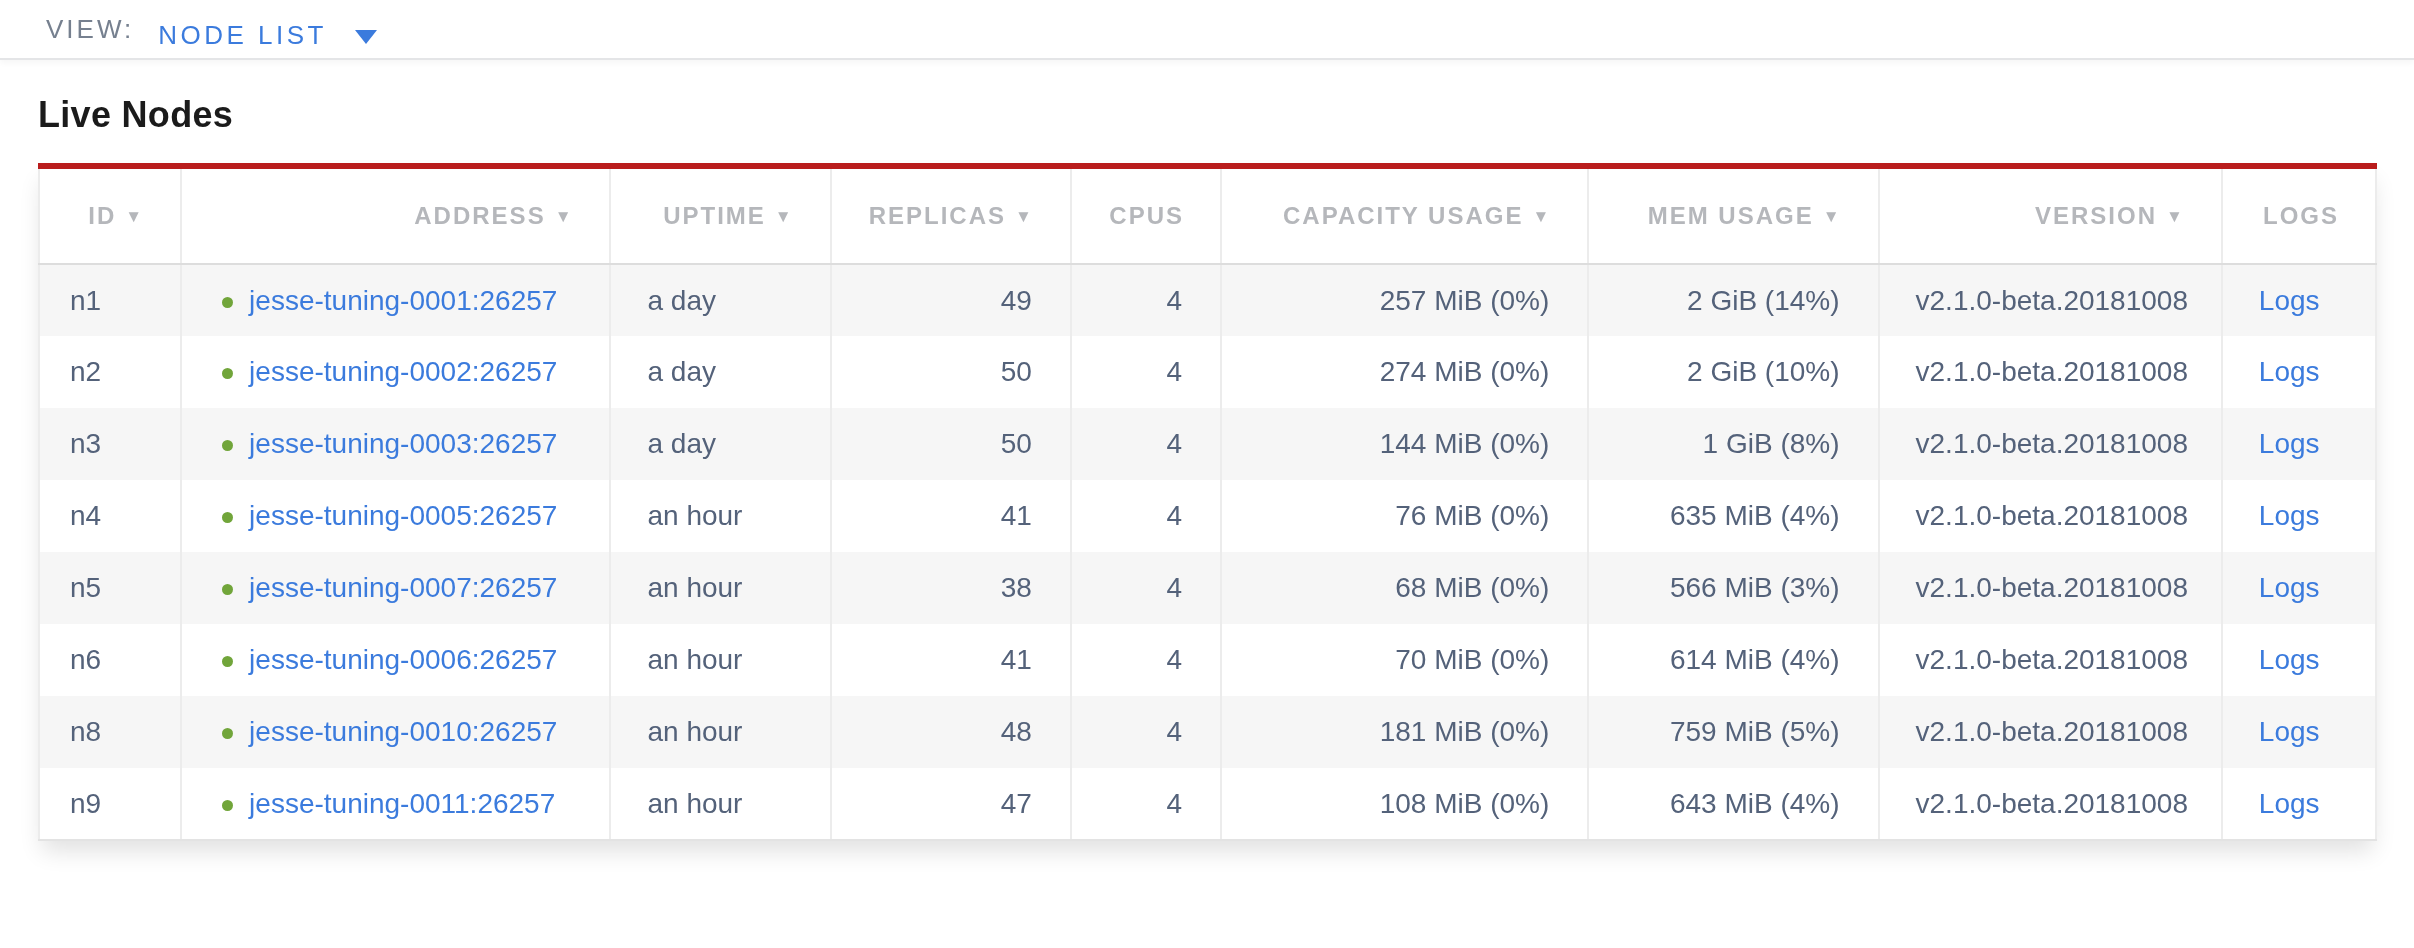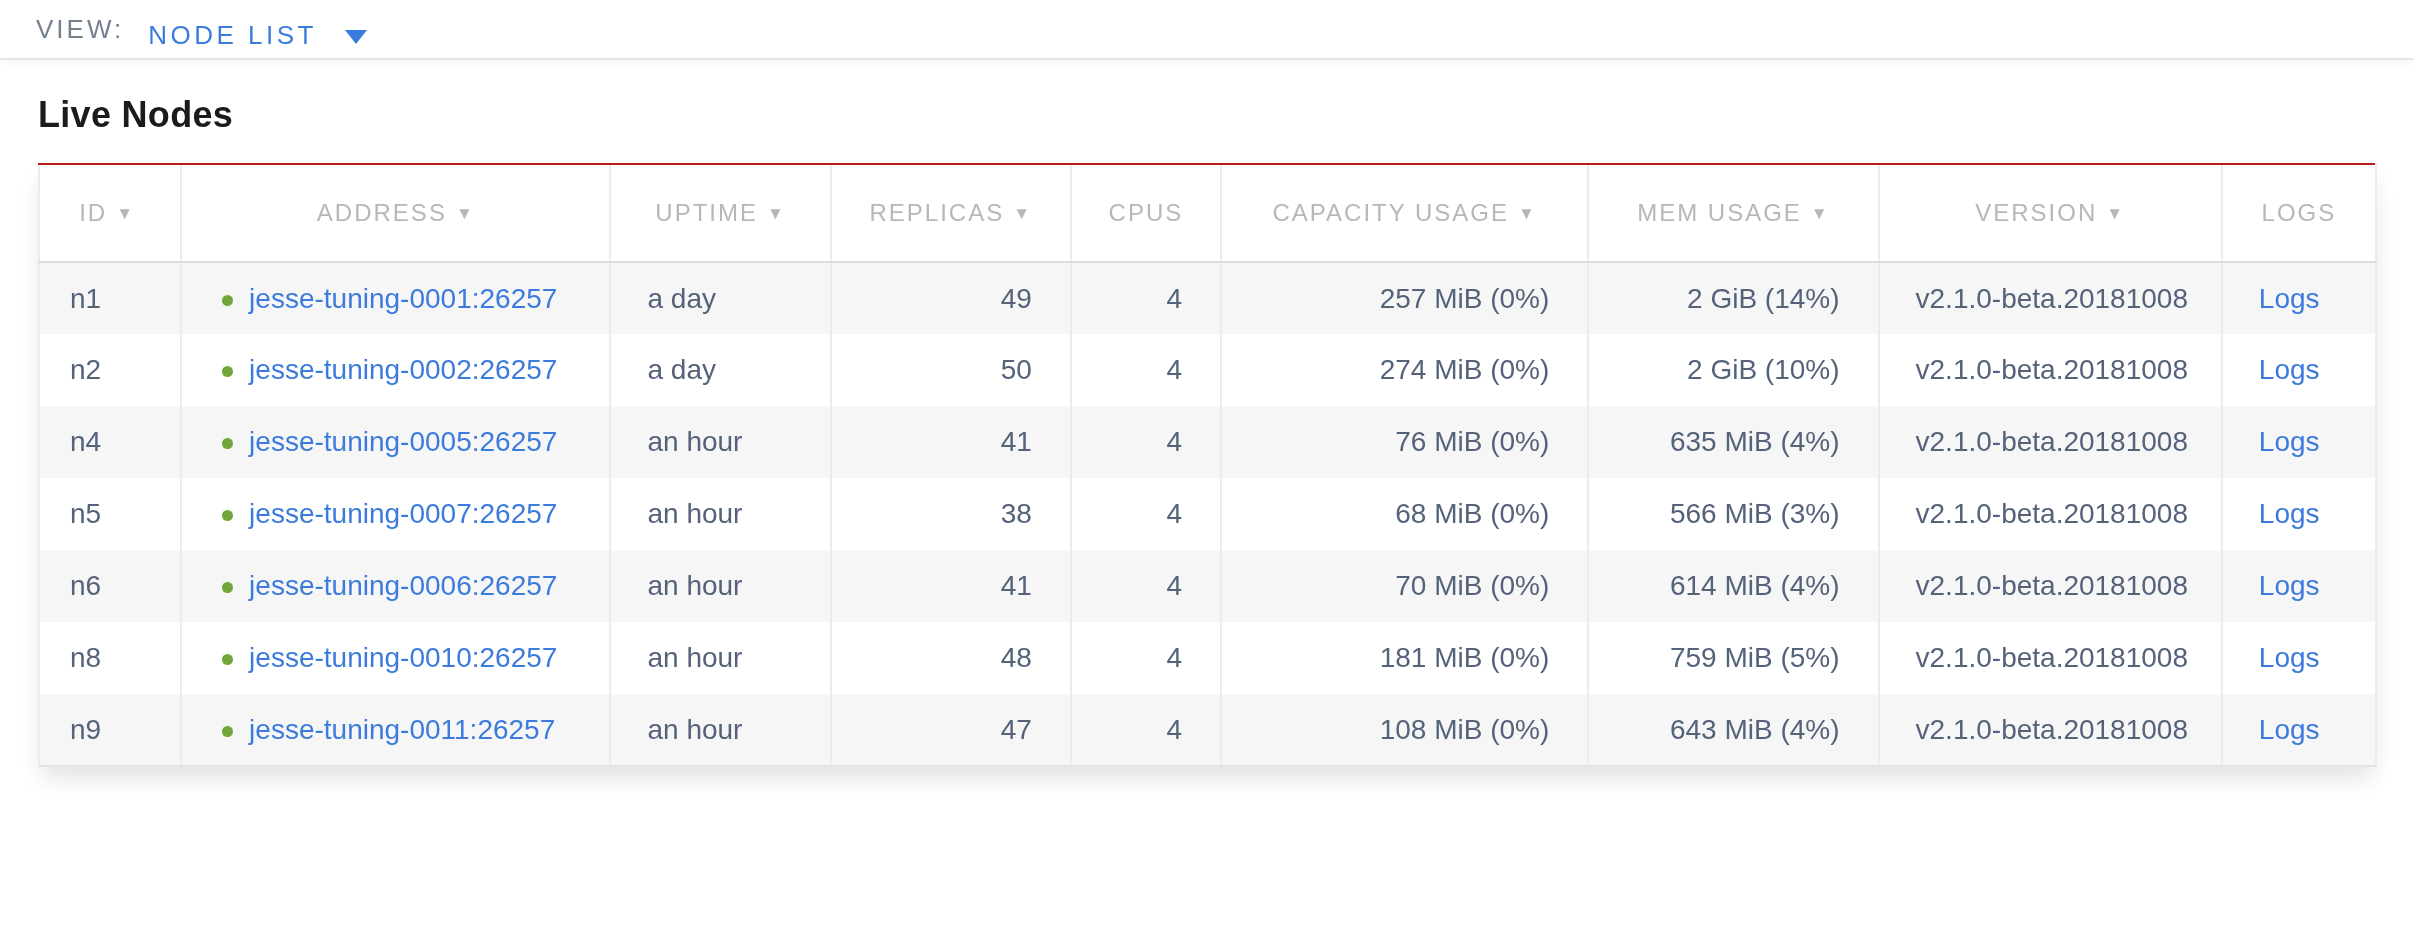--- a/index.html
+++ b/index.html
@@ -12,21 +12,21 @@
   }
 
   
   .topbar {
     height: 60px;
     background: #ffffff;
     border-bottom: 2px solid #e4e5e7;
     box-shadow: 0 3px 6px rgba(0,0,0,0.04);
     display: flex;
     align-items: center;
-    padding-left: 36px;
+    padding-left: 46px;
     position: relative;
     z-index: 2;
   }
   .view-label {
     font-size: 26px;
     letter-spacing: 3px;
     color: #76808f;
     font-weight: 400;
   }
   .view-dropdown {
@@ -74,28 +74,28 @@
   }
   table.nodes th, table.nodes td {
     border-left: 2px solid #ececec;
     overflow: hidden;
     white-space: nowrap;
   }
   table.nodes th:last-child, table.nodes td:last-child { border-right: 2px solid #ececec; }
 
   thead th {
     height: 98px;
-    border-top: 2px solid #b91c1c;
+    border-top: 6px solid #b91c1c;
     border-bottom: 2px solid #dddddd;
     background: #ffffff;
     font-size: 24px;
-    font-weight: 400;
+    font-weight: 700;
     letter-spacing: 2px;
     color: #b5b7bb;
-    text-align: center;
+    text-align: right;
     padding: 0 36px 0 36px;
     vertical-align: middle;
   }
   thead th.c-id { padding-left: 30px; }
   .sort-arrow {
     font-size: 17px;
     margin-left: 9px;
     position: relative;
     top: -2px;
     color: #b5b7bb;
@@ -215,20 +215,31 @@
     <td class="c-address"><span class="dot"></span><a class="link" href="#">jesse-tuning-0002:26257</a></td>
     <td class="c-uptime">a day</td>
     <td class="c-replicas num">50</td>
     <td class="c-cpus num">4</td>
     <td class="c-capacity num">274 MiB (0%)</td>
     <td class="c-mem num">2 GiB (10%)</td>
     <td class="c-version">v2.1.0-beta.20181008</td>
     <td class="c-logs"><a class="link" href="#">Logs</a></td>
   </tr>
         <tr>
+    <td class="c-id">n3</td>
+    <td class="c-address"><span class="dot"></span><a class="link" href="#">jesse-tuning-0003:26257</a></td>
+    <td class="c-uptime">a day</td>
+    <td class="c-replicas num">50</td>
+    <td class="c-cpus num">4</td>
+    <td class="c-capacity num">144 MiB (0%)</td>
+    <td class="c-mem num">1 GiB (8%)</td>
+    <td class="c-version">v2.1.0-beta.20181008</td>
+    <td class="c-logs"><a class="link" href="#">Logs</a></td>
+  </tr>
+        <tr>
     <td class="c-id">n4</td>
     <td class="c-address"><span class="dot"></span><a class="link" href="#">jesse-tuning-0005:26257</a></td>
     <td class="c-uptime">an hour</td>
     <td class="c-replicas num">41</td>
     <td class="c-cpus num">4</td>
     <td class="c-capacity num">76 MiB (0%)</td>
     <td class="c-mem num">635 MiB (4%)</td>
     <td class="c-version">v2.1.0-beta.20181008</td>
     <td class="c-logs"><a class="link" href="#">Logs</a></td>
   </tr>

